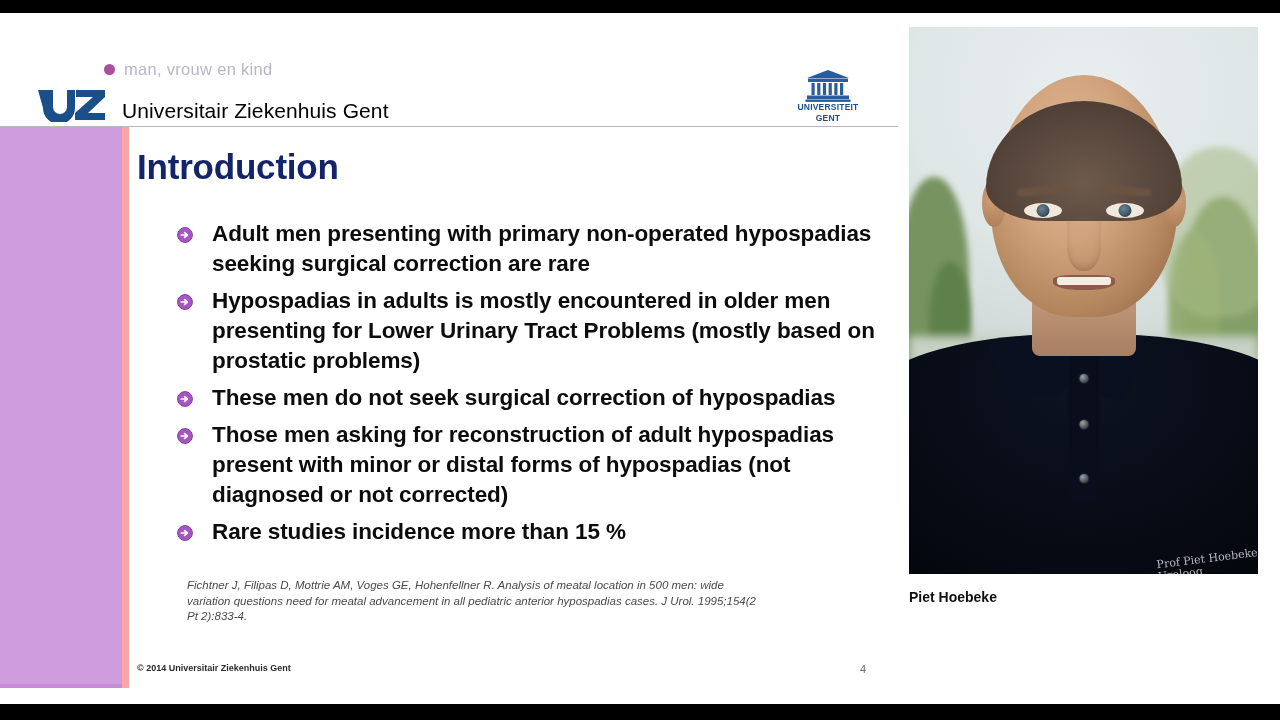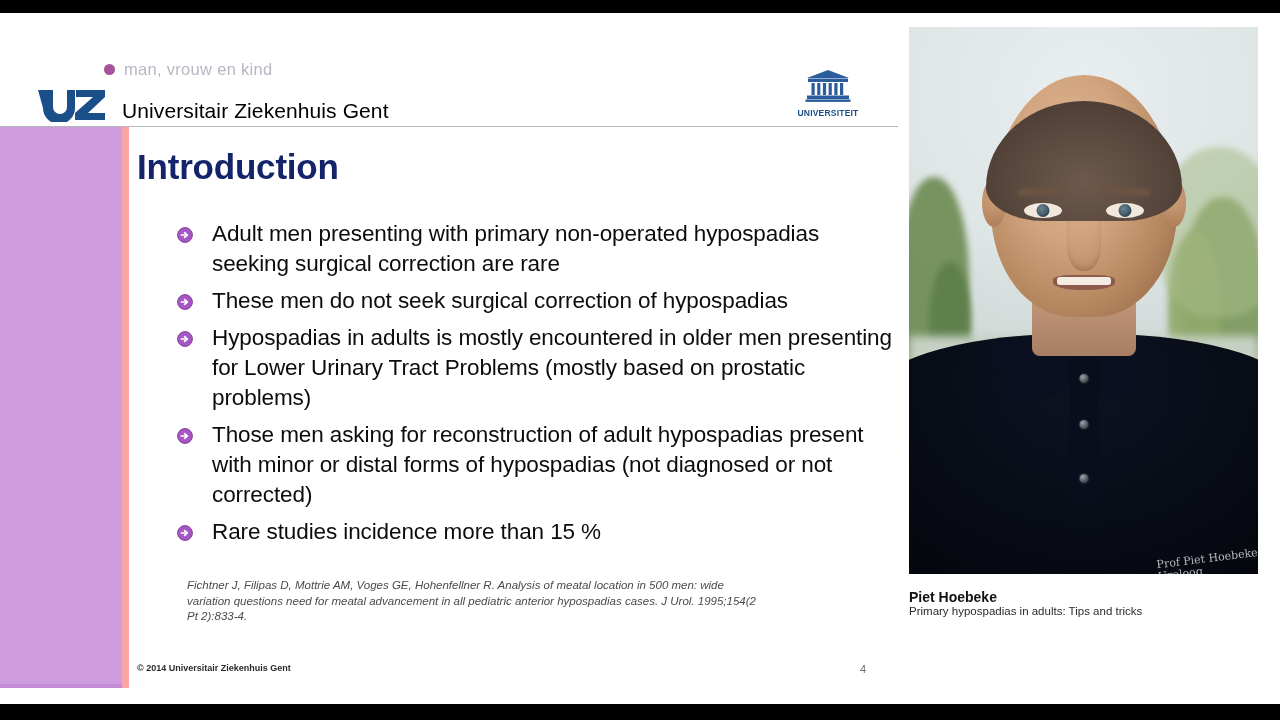--- a/index.html
+++ b/index.html
@@ -70,21 +70,21 @@
     width: 72px; height: 58px;
     text-align: center;
   }
   .ugent-temple { display: block; margin: 0 auto; }
   .ugent-word {
     font-size: 8.5px;
     color: #1a4f8a;
     font-weight: bold;
     line-height: 9.5px;
     letter-spacing: 0.2px;
-    margin-top: 7px;
+    margin-top: 1px;
   }
   .header-rule {
     position: absolute;
     left: 0; top: 113px; width: 898px; height: 1.5px;
     background: #b6b6bd;
   }
 
   
   #purple-band {
     position: absolute;
@@ -126,21 +126,21 @@
     margin-bottom: 7px;
   }
   .bullet-marker {
     flex: 0 0 auto;
     width: 16px; height: 16px;
     margin-top: 8px; margin-right: 19px;
   }
   .bullet-text {
     flex: 1 1 auto;
     font-size: 22.5px;
-    font-weight: normal;
+    font-weight: bold;
     color: #0c0c0c;
     line-height: 30px;
     letter-spacing: -0.1px;
   }
   #citation {
     position: absolute;
     left: 58px; top: 451px;
     width: 580px;
     font-size: 11.5px;
     font-style: italic;
@@ -419,32 +419,32 @@
         </div>
 
         <div class="bullet-row">
           <span class="bullet-marker">
             <svg width="16" height="16" viewBox="0 0 16 16">
               <circle cx="8" cy="8" r="7.4" fill="#a855c6"></circle>
               <circle cx="8" cy="8" r="7.4" fill="none" stroke="#7d3f96" stroke-width="1"></circle>
               <path d="M4.3 8 H9.4 M7.6 5.6 L10.3 8 L7.6 10.4" fill="none" stroke="#ffffff" stroke-width="1.7" stroke-linecap="round" stroke-linejoin="round"></path>
             </svg>
           </span>
-          <span class="bullet-text">These men do not seek surgical correction of hypospadias</span>
+          <span class="bullet-text">Hypospadias in adults is mostly encountered in older men presenting for Lower Urinary Tract Problems (mostly based on prostatic problems)</span>
         </div>
 
         <div class="bullet-row">
           <span class="bullet-marker">
             <svg width="16" height="16" viewBox="0 0 16 16">
               <circle cx="8" cy="8" r="7.4" fill="#a855c6"></circle>
               <circle cx="8" cy="8" r="7.4" fill="none" stroke="#7d3f96" stroke-width="1"></circle>
               <path d="M4.3 8 H9.4 M7.6 5.6 L10.3 8 L7.6 10.4" fill="none" stroke="#ffffff" stroke-width="1.7" stroke-linecap="round" stroke-linejoin="round"></path>
             </svg>
           </span>
-          <span class="bullet-text">Hypospadias in adults is mostly encountered in older men presenting for Lower Urinary Tract Problems (mostly based on prostatic problems)</span>
+          <span class="bullet-text">These men do not seek surgical correction of hypospadias</span>
         </div>
 
         <div class="bullet-row">
           <span class="bullet-marker">
             <svg width="16" height="16" viewBox="0 0 16 16">
               <circle cx="8" cy="8" r="7.4" fill="#a855c6"></circle>
               <circle cx="8" cy="8" r="7.4" fill="none" stroke="#7d3f96" stroke-width="1"></circle>
               <path d="M4.3 8 H9.4 M7.6 5.6 L10.3 8 L7.6 10.4" fill="none" stroke="#ffffff" stroke-width="1.7" stroke-linecap="round" stroke-linejoin="round"></path>
             </svg>
           </span>
@@ -516,18 +516,17 @@
           <div id="nose"></div>
           <div id="mouth">
               <div id="teeth"></div>
             </div>
         </div>
       </div>
     </div>
 
     <div id="video-meta">
       <div id="speaker-name">Piet Hoebeke</div>
-      <div id="talk-title">Primary hypospadias in adults: Tips and tricks</div>
     </div>
   </div>
 
   <div class="letterbox bottom"></div>
 </div>
 
 </body></html>

